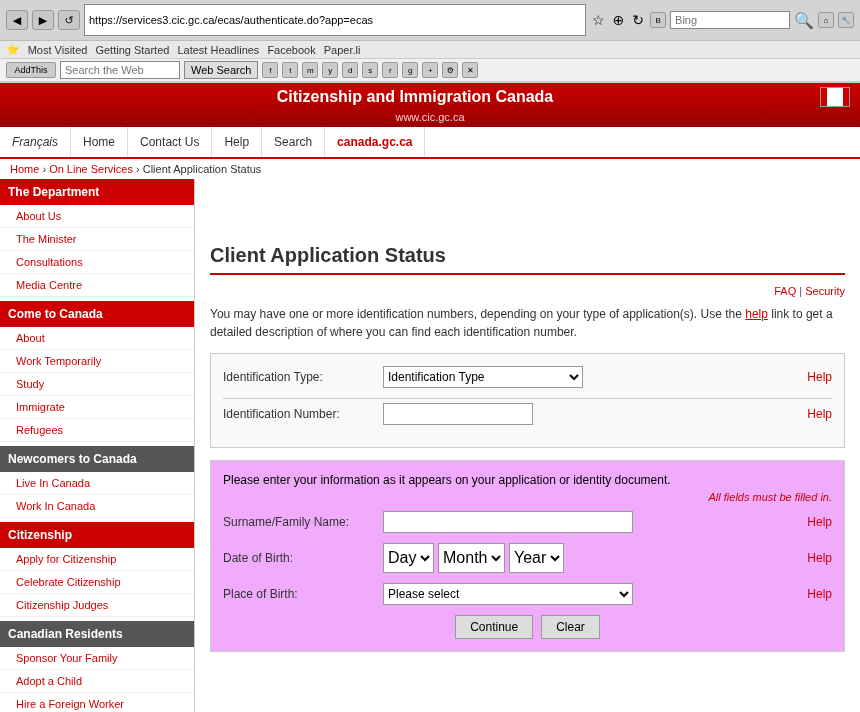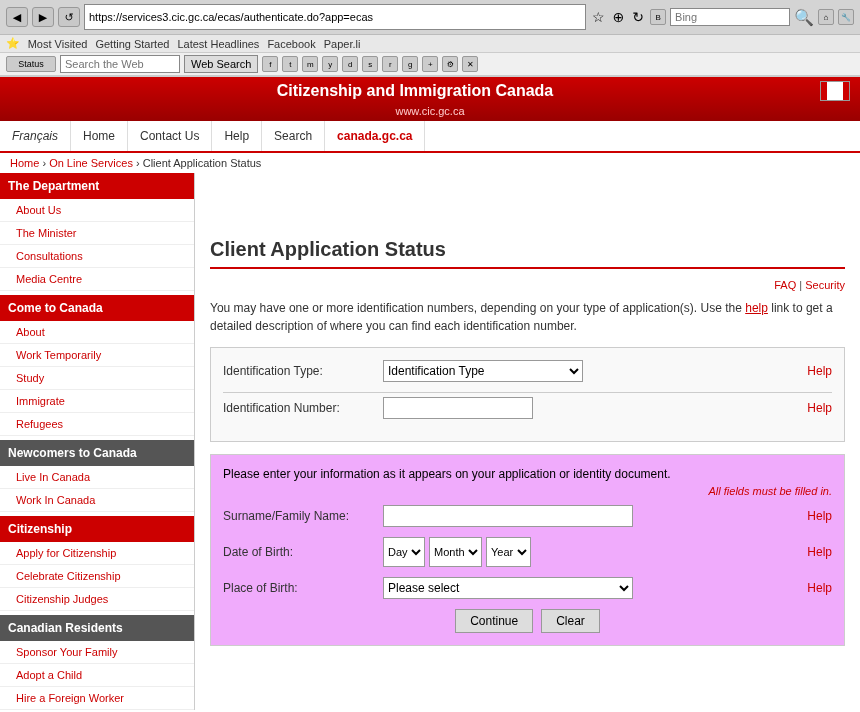--- a/index.html
+++ b/index.html
@@ -2,21 +2,21 @@
 <html><head>
   <meta charset="utf-8">
   <style>
     * { margin: 0; padding: 0; box-sizing: border-box; }
     body { font-family: Arial, sans-serif; font-size: 12px; background: #fff; width: 860px; overflow-x: hidden; }
 
     
     .browser-chrome { background: #e8e8e8; border-bottom: 1px solid #ccc; }
     .browser-toolbar { display: flex; align-items: center; padding: 4px 6px; gap: 4px; background: #d4d4d4; border-bottom: 1px solid #bbb; }
     .browser-nav-btn { width: 22px; height: 20px; border: 1px solid #999; background: #c8c8c8; cursor: pointer; display: flex; align-items: center; justify-content: center; font-size: 11px; border-radius: 3px; }
-    .address-bar { flex: 1; height: 26px; border: 1px solid #888; background: #fff; padding: 0 4px; font-size: 11px; }
+    .address-bar { flex: 1; height: 32px; border: 1px solid #888; background: #fff; padding: 0 4px; font-size: 11px; }
     .bookmarks-bar { padding: 2px 6px; display: flex; align-items: center; gap: 8px; font-size: 11px; background: #e8e8e8; border-bottom: 1px solid #ccc; }
     .bookmark-item { color: #333; text-decoration: none; font-size: 11px; }
     .addons-bar { padding: 2px 6px; display: flex; align-items: center; gap: 4px; background: #f0f0f0; border-bottom: 1px solid #ccc; }
     .addon-icon { width: 16px; height: 16px; background: #ccc; border: 1px solid #999; border-radius: 2px; display: inline-flex; align-items: center; justify-content: center; font-size: 8px; }
     .search-bar { display: flex; align-items: center; gap: 4px; }
     .search-input { height: 18px; width: 120px; border: 1px solid #888; padding: 0 4px; font-size: 11px; }
     .search-btn { height: 18px; padding: 0 6px; font-size: 11px; border: 1px solid #888; background: #ddd; cursor: pointer; }
 
     
     .site-header { background: linear-gradient(to bottom, #cc0000 0%, #990000 100%); padding: 0; }
@@ -64,21 +64,21 @@
     select.form-select { height: 22px; font-size: 12px; border: 1px solid #999; background: #fff; }
     select.id-type-select { width: 200px; }
     input.form-input { height: 22px; width: 150px; border: 1px solid #999; padding: 0 4px; font-size: 12px; }
     input.surname-input { width: 250px; }
 
     .form-note { font-size: 11px; color: #cc0000; text-align: right; font-style: italic; margin-bottom: 8px; }
 
     
     .form-container2 { border: 1px solid #ccc; background: #f0abfc; padding: 12px; }
     .dob-row { display: flex; gap: 4px; align-items: center; }
-    select.dob-select { height: 30px; font-size: 11px; border: 1px solid #999; background: #fff; }
+    select.dob-select { height: 30px; font-size: 16px; border: 1px solid #999; background: #fff; }
 
     .button-row { display: flex; gap: 8px; justify-content: center; }
     .btn-continue { padding: 4px 14px; background: #ddd; border: 1px solid #999; font-size: 12px; cursor: pointer; }
     .btn-clear { padding: 4px 14px; background: #ddd; border: 1px solid #999; font-size: 12px; cursor: pointer; }
 
     .divider-line { border: none; border-top: 1px solid #ccc; margin: 4px 0; }
   </style>
 </head>
 <body>
 
@@ -102,21 +102,21 @@
   <div class="bookmarks-bar">
     <span style="color:#555;">⭐</span>
     <a href="#" class="bookmark-item">Most Visited</a>
     <a href="#" class="bookmark-item">Getting Started</a>
     <a href="#" class="bookmark-item">Latest Headlines</a>
     <a href="#" class="bookmark-item">Facebook</a>
     <a href="#" class="bookmark-item">Paper.li</a>
   </div>
 
   <div class="addons-bar">
-    <div class="addon-icon" style="width:50px;font-size:9px;">Status</div>
+    <div class="addon-icon" style="width:50px;font-size:9px;">AddThis</div>
     <div class="search-bar">
       <input class="search-input" type="text" placeholder="Search the Web" style="">
       <button class="search-btn">Web Search</button>
     </div>
     <div class="addon-icon">f</div>
     <div class="addon-icon">t</div>
     <div class="addon-icon">m</div>
     <div class="addon-icon">y</div>
     <div class="addon-icon">d</div>
     <div class="addon-icon">s</div>

